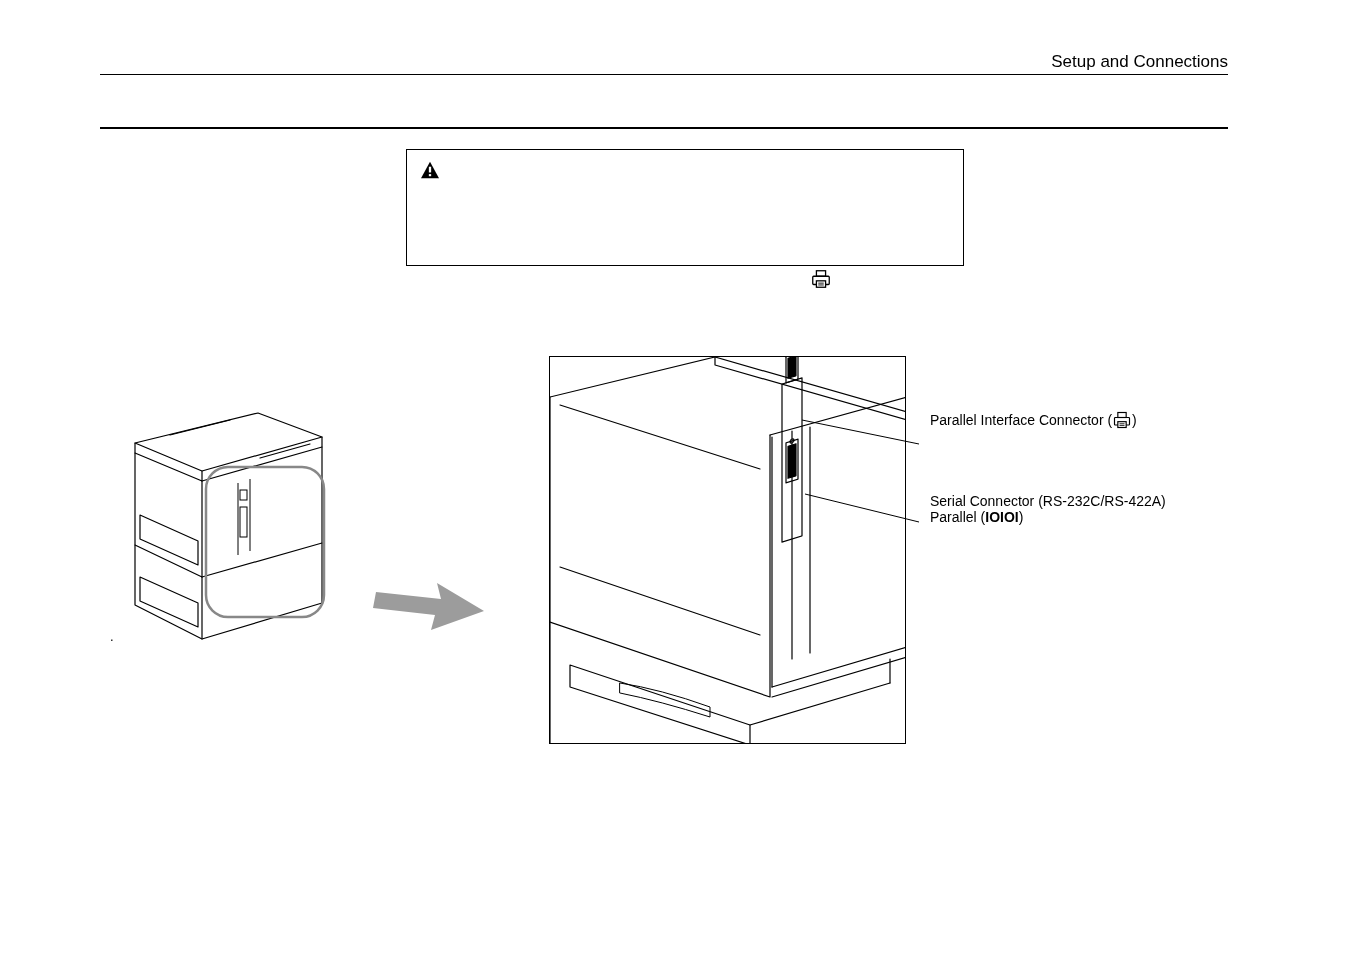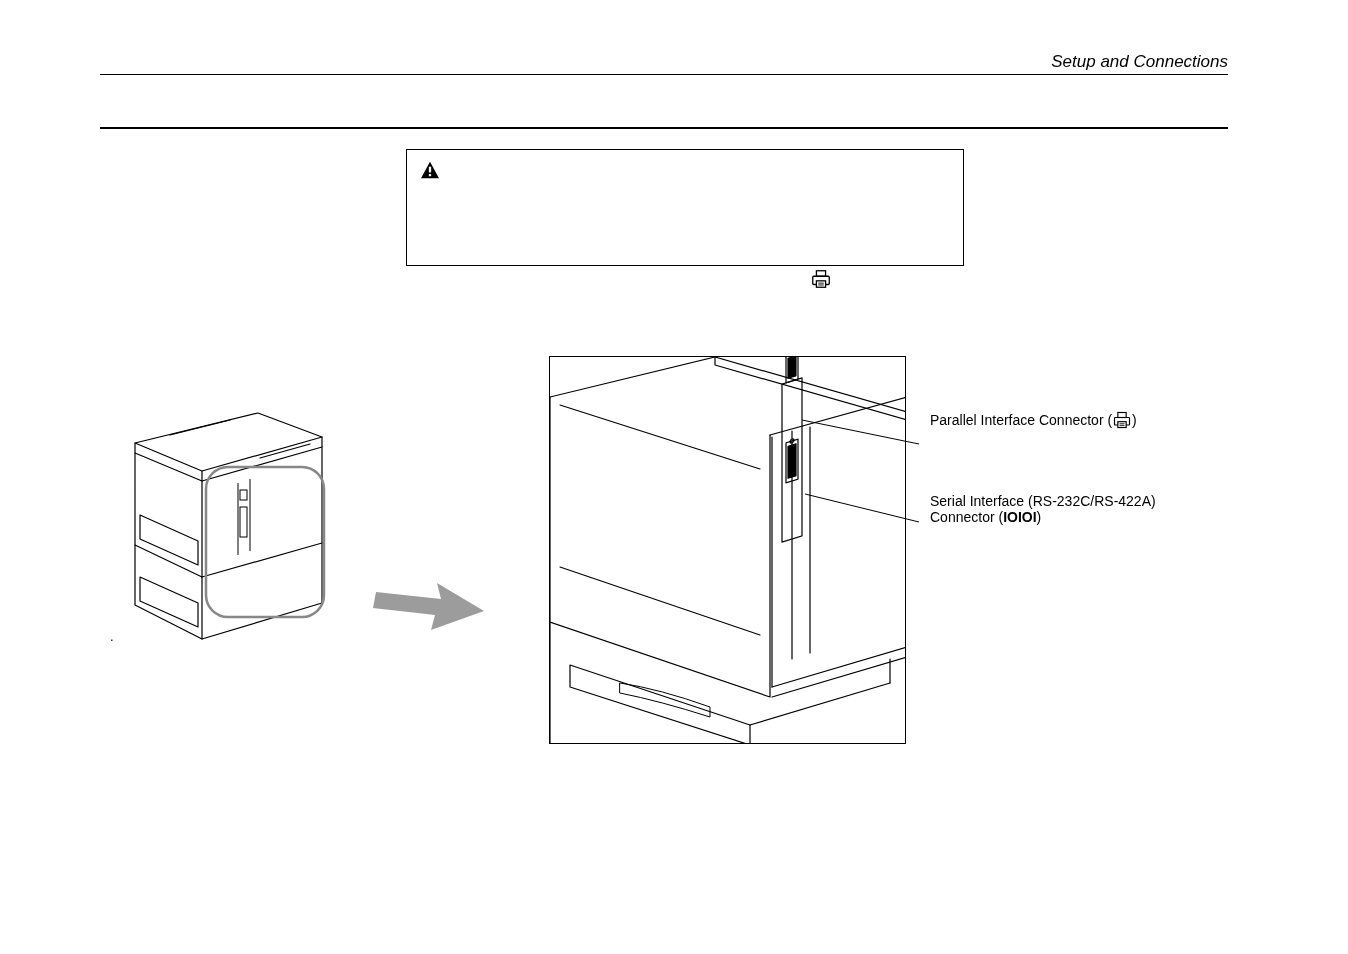--- a/index.html
+++ b/index.html
@@ -13,21 +13,20 @@
   }
   .page {
     position: relative;
     width: 1348px;
     height: 954px;
   }
   .header-title {
     position: absolute;
     top: 52px;
     right: 120px;
-    font-style: italic;
     font-size: 17px;
     margin-left: 29px;
   }
   .header-rule {
     position: absolute;
     top: 74px;
     left: 100px;
     right: 120px;
     border-top: 1px solid #000;
   }
@@ -245,20 +244,20 @@
           <rect x="3" y="9" width="18" height="9" rx="1" fill="none" stroke="#000" stroke-width="1.4"></rect>
           <rect x="7" y="3" width="10" height="6" fill="none" stroke="#000" stroke-width="1.4"></rect>
           <rect x="7" y="14" width="10" height="7" fill="#fff" stroke="#000" stroke-width="1.4"></rect>
           <line x1="9" y1="16.5" x2="15" y2="16.5" stroke="#000" stroke-width="1"></line>
           <line x1="9" y1="18.5" x2="15" y2="18.5" stroke="#000" stroke-width="1"></line>
         </svg>
       </span><span>)</span>
     </div>
 
     <div class="label-row">
-      <div>Serial Interface (RS-232C/RS-422A)</div>
+      <div>Serial Connector (RS-232C/RS-422A)</div>
       <div>
-        <span>Connector (</span><b>IOIOI</b><span>)</span>
+        <span>Parallel (</span><b>IOIOI</b><span>)</span>
       </div>
     </div>
   </div>
 
 </div>
 
 </body></html>

